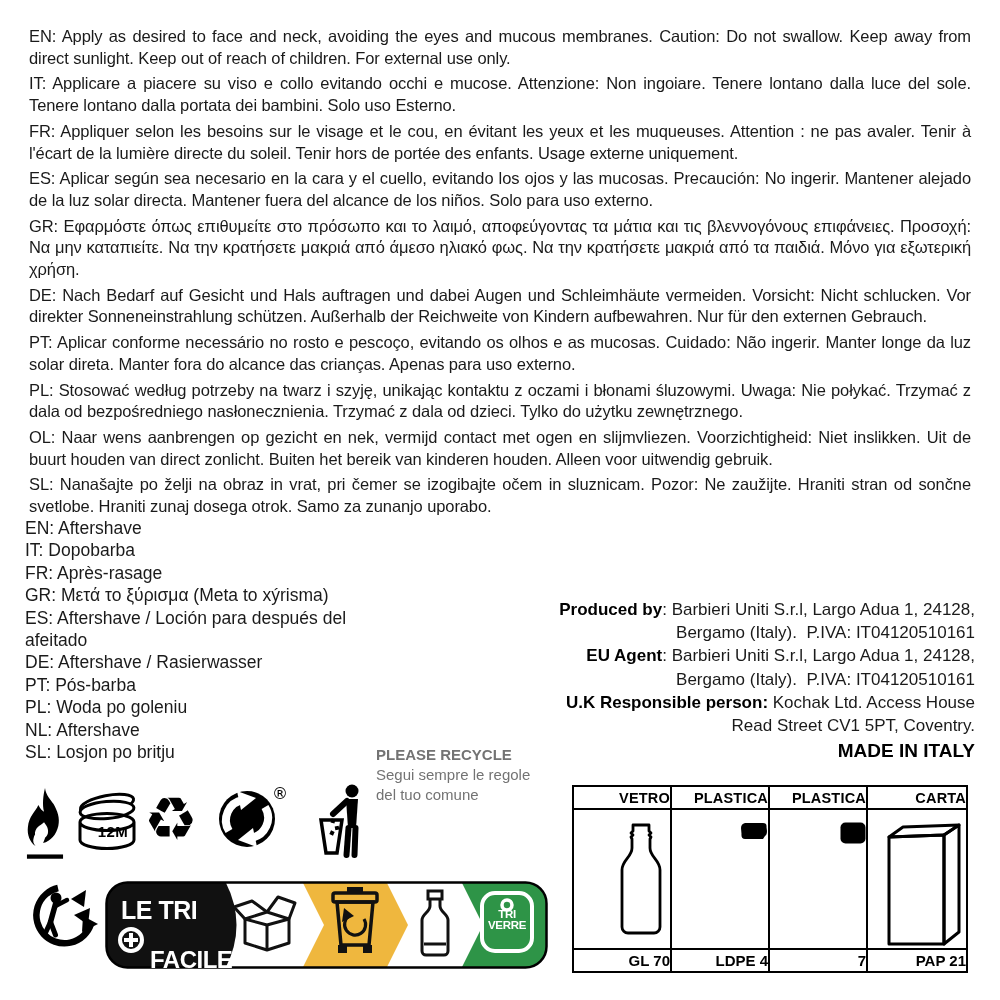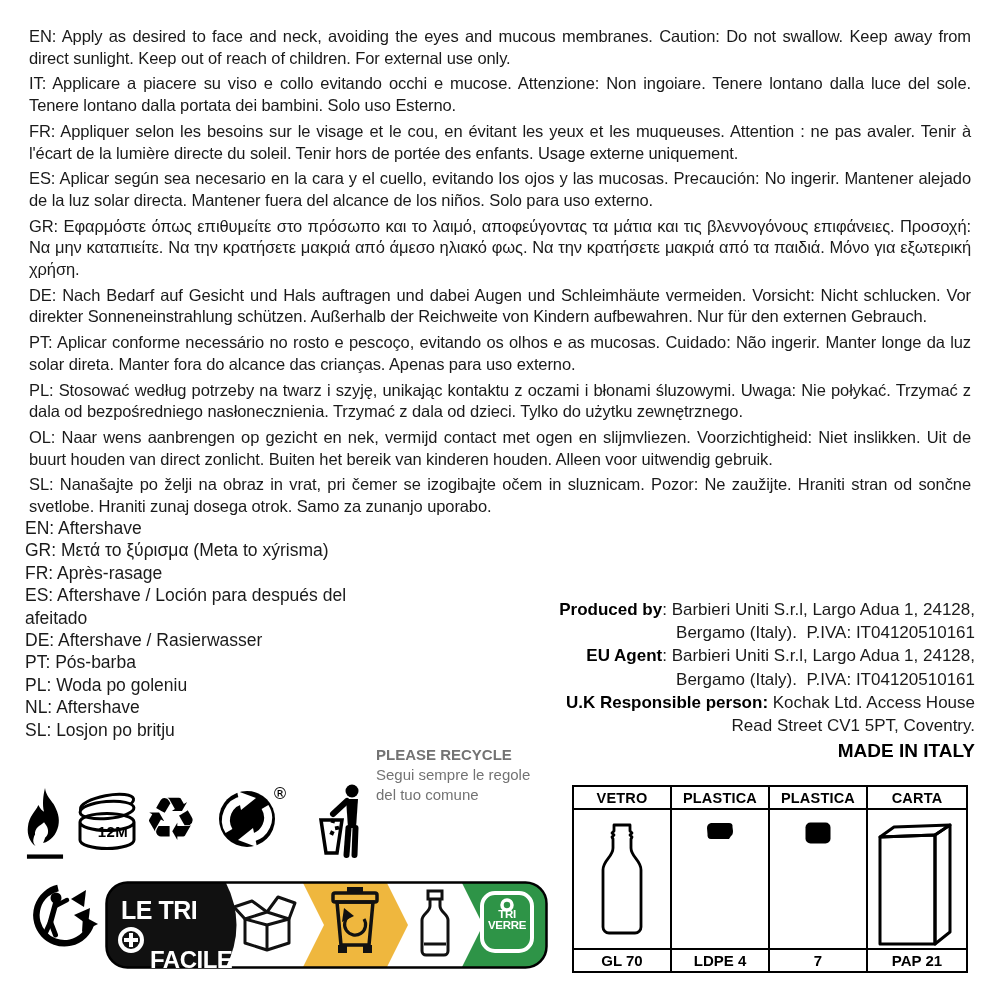--- a/index.html
+++ b/index.html
@@ -38,21 +38,21 @@
   .plus-circle{left:118px;top:927px;width:18px;height:18px;border:4px solid #fff;border-radius:50%;}
   .plus-circle::before{content:"";position:absolute;left:2px;top:7px;width:14px;height:4px;background:#fff;}
   .plus-circle::after{content:"";position:absolute;left:7px;top:2px;width:4px;height:14px;background:#fff;}
   .triverre{left:482px;top:909px;width:50px;text-align:center;color:#fff;font-weight:bold;
             font-size:11.5px;line-height:11px;letter-spacing:-0.3px;}
 
   
   .rtable{left:572px;top:785px;width:396px;height:188px;border:2px solid #000;
           display:grid;grid-template-columns:repeat(4,1fr);grid-template-rows:23px 1fr 21px;
           box-sizing:border-box;background:#fff;}
-  .rt-cell{display:flex;align-items:center;justify-content:center;box-sizing:border-box;}
+  .rt-cell{display:flex;align-items:center;justify-content:flex-end;box-sizing:border-box;}
   .rt-cell:not(:nth-child(4n)){border-right:2px solid #000;}
   .rt-head{font-weight:bold;font-size:14.5px;color:#000;border-bottom:2px solid #000;letter-spacing:0.2px;}
   .rt-body{align-items:flex-start;padding-top:12px;border-bottom:2px solid #000;}
   .rt-foot{font-weight:bold;font-size:15px;color:#000;}
 
   svg{display:block;}
 </style>
 </head>
 <body>
 
@@ -66,22 +66,23 @@
     <p>GR: Εφαρμόστε όπως επιθυμείτε στο πρόσωπο και το λαιμό, αποφεύγοντας τα μάτια και τις βλεννογόνους επιφάνειες. Προσοχή: Να μην καταπιείτε. Να την κρατήσετε μακριά από άμεσο ηλιακό φως. Να την κρατήσετε μακριά από τα παιδιά. Μόνο για εξωτερική χρήση.</p>
     <p>DE: Nach Bedarf auf Gesicht und Hals auftragen und dabei Augen und Schleimhäute vermeiden. Vorsicht: Nicht schlucken. Vor direkter Sonneneinstrahlung schützen. Außerhalb der Reichweite von Kindern aufbewahren. Nur für den externen Gebrauch.</p>
     <p>PT: Aplicar conforme necessário no rosto e pescoço, evitando os olhos e as mucosas. Cuidado: Não ingerir. Manter longe da luz solar direta. Manter fora do alcance das crianças. Apenas para uso externo.</p>
     <p>PL: Stosować według potrzeby na twarz i szyję, unikając kontaktu z oczami i błonami śluzowymi. Uwaga: Nie połykać. Trzymać z dala od bezpośredniego nasłonecznienia. Trzymać z dala od dzieci. Tylko do użytku zewnętrznego.</p>
     <p>OL: Naar wens aanbrengen op gezicht en nek, vermijd contact met ogen en slijmvliezen. Voorzichtigheid: Niet inslikken. Uit de buurt houden van direct zonlicht. Buiten het bereik van kinderen houden. Alleen voor uitwendig gebruik.</p>
     <p>SL: Nanašajte po želji na obraz in vrat, pri čemer se izogibajte očem in sluznicam. Pozor: Ne zaužijte. Hraniti stran od sončne svetlobe. Hraniti zunaj dosega otrok. Samo za zunanjo uporabo.</p>
   </div>
 
   <div class="abs names">
     <div>EN: Aftershave</div>
+    <div>IT: Dopobarba</div>
+    <div>FR: Après-rasage</div>
     <div>GR: Μετά το ξύρισμα (Meta to xýrisma)</div>
-    <div>FR: Après-rasage</div>
     <div>ES: Aftershave / Loción para después del afeitado</div>
     <div>DE: Aftershave / Rasierwasser</div>
     <div>PT: Pós-barba</div>
     <div>PL: Woda po goleniu</div>
     <div>NL: Aftershave</div>
     <div>SL: Losjon po britju</div>
   </div>
 
   <div class="abs producer">
     <div class="pline"><b>Produced by</b><span>: Barbieri Uniti S.r.l, Largo Adua 1, 24128,</span></div>

